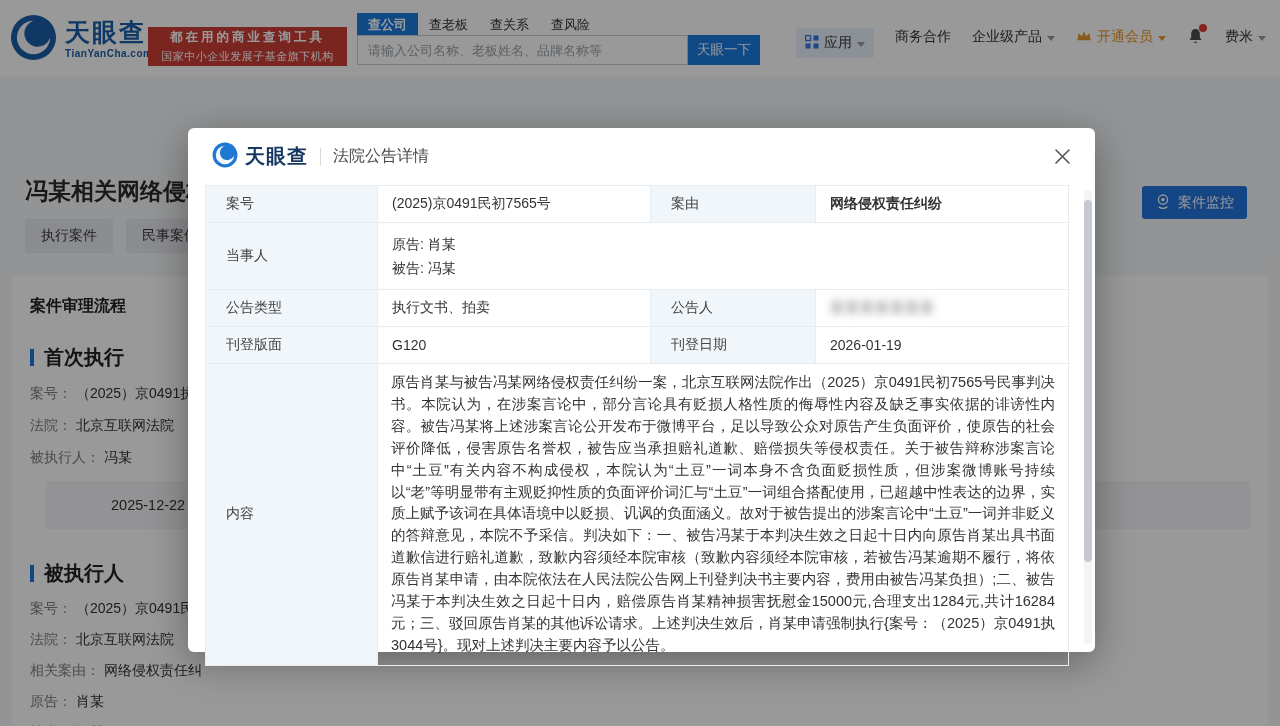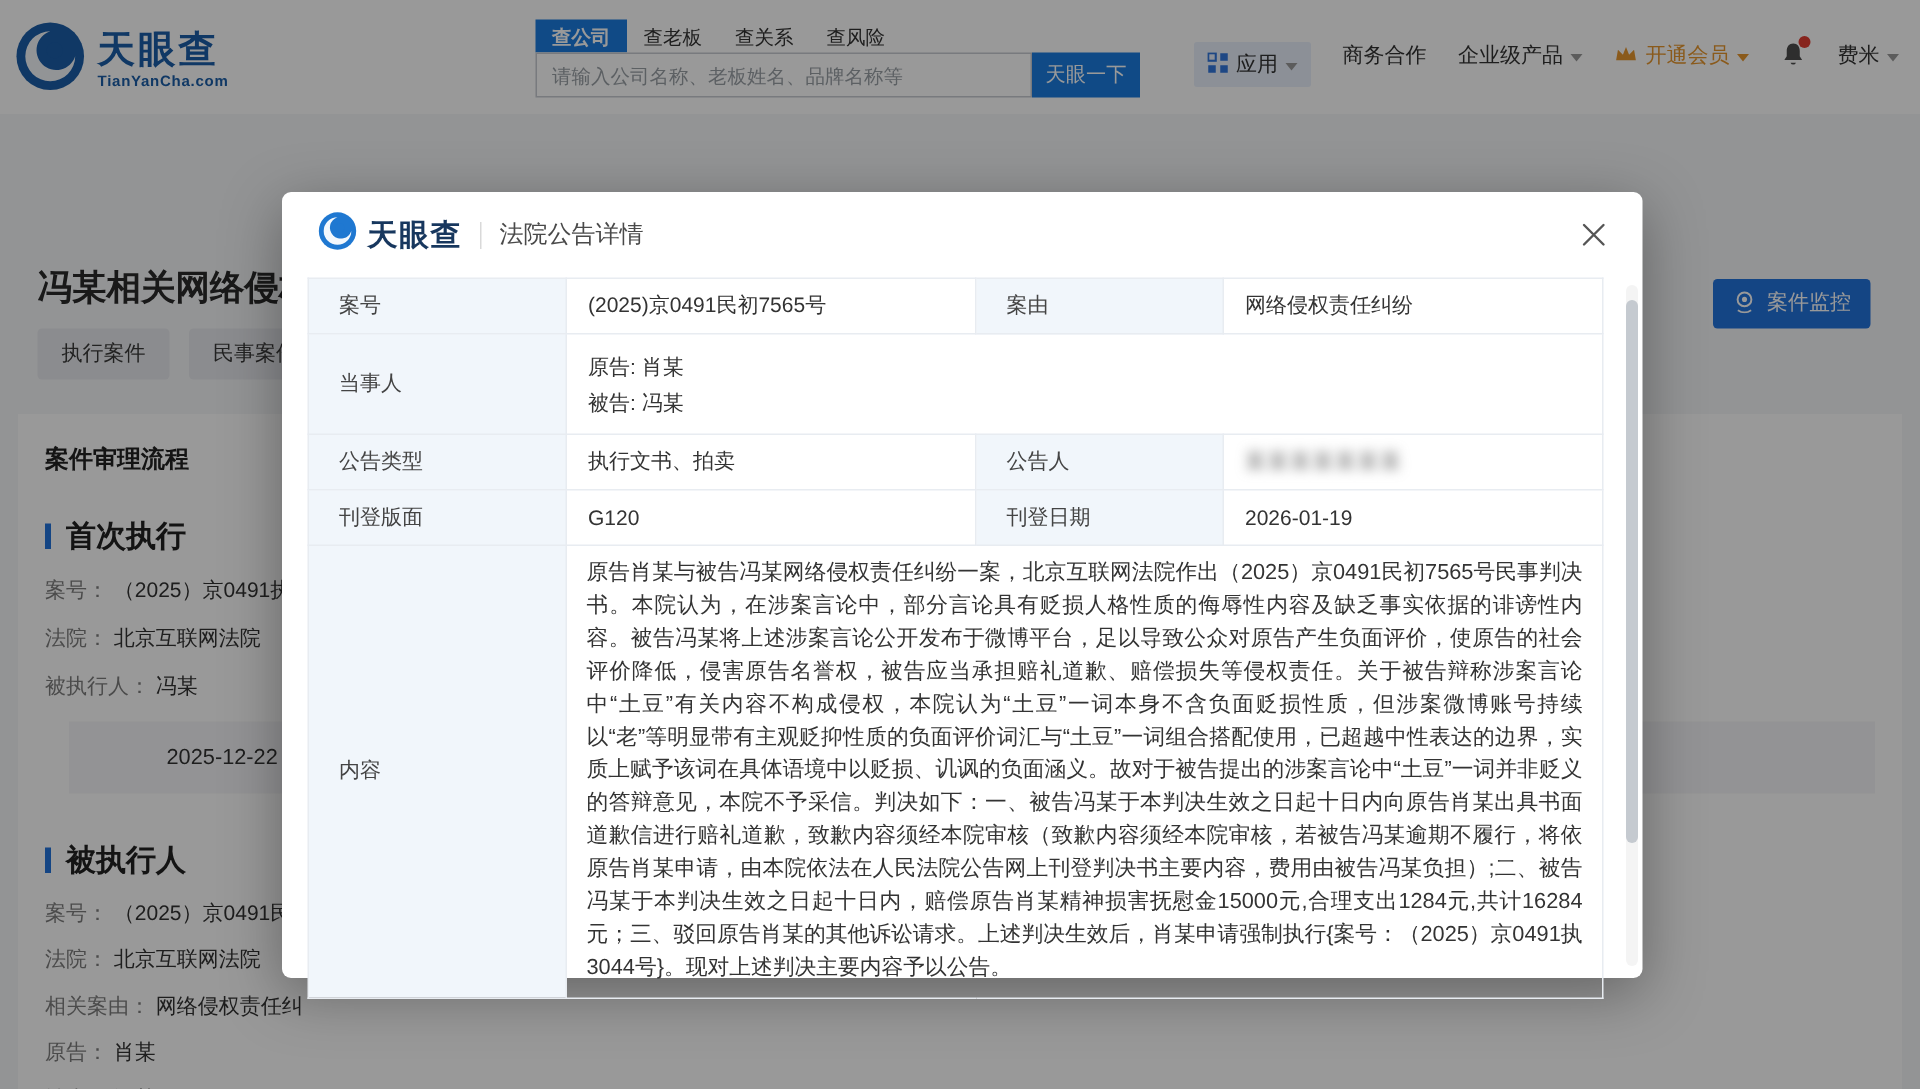--- a/index.html
+++ b/index.html
@@ -37,21 +37,21 @@
   .app-chip { background:#e9f1fc; padding:6px 9px; border-radius:2px; }
   .vip { color:#e6962e; }
   .caret { width:0; height:0; border-left:4px solid transparent; border-right:4px solid transparent; border-top:5px solid #999; margin-top:2px; }
   .vip .caret { border-top-color:#e6962e; }
   .bell-wrap { position:relative; display:flex; }
   .bell-dot { position:absolute; right:-3px; top:-4px; width:8px; height:8px; border-radius:50%; background:#e23c31; }
 
   
   .content { position:relative; height:650px; }
   .page-title { position:absolute; left:25px; top:100px; font-size:23px; font-weight:700; color:#2a2a2a; }
-  .monitor-btn { position:absolute; right:33px; top:110px; display:flex; align-items:flex-start; gap:7px;
+  .monitor-btn { position:absolute; right:33px; top:110px; display:flex; align-items:center; gap:7px;
                  background:#2273dd; color:#fff; border:none; border-radius:3px; padding:7px 13px; font-size:14px; cursor:pointer; }
   .chips { position:absolute; left:25px; top:143px; display:flex; gap:13px; }
   .chip { background:#e8eaee; color:#3a3a3a; font-size:14px; padding:8px 16px; border-radius:3px; cursor:pointer; }
 
   .card { position:absolute; left:12px; right:12px; top:200px; bottom:-40px; background:#fff; padding:20px 18px; }
   .section-title { font-size:16px; font-weight:700; color:#222; }
   .case-head { display:flex; align-items:center; gap:10px; margin-top:27px; }
   .case-bar { width:4px; height:17px; background:#2273dd; }
   .case-name { font-size:20px; font-weight:700; color:#222; }
   .field { margin-top:12px; font-size:14px; line-height:20px; }
@@ -66,21 +66,21 @@
   .modal-header { height:57px; display:flex; align-items:center; padding:0 24px; position:relative; }
   .m-brand { font-size:20px; font-weight:700; color:#17375e; margin-left:7px; letter-spacing:1px; }
   .m-divider { width:1px; height:18px; background:#d9d9d9; margin:0 12px; }
   .m-title { font-size:16px; color:#4a4a4a; }
   .m-close { position:absolute; right:20px; top:15px; width:26px; height:26px; display:flex; align-items:center; justify-content:center; cursor:pointer; }
 
   table.detail { border-collapse:collapse; margin:0 17px; width:863px; table-layout:fixed; font-size:14px;border-radius:25px; }
   table.detail td { border:1px solid #e8ecf1; vertical-align:middle; }
   td.lblc { background:#f1f6fb; color:#444; padding:9px 10px 9px 20px; }
   td.valc { color:#333; padding:9px 14px; }
-  .w1{width:172px;} .w2{width:273px;} .w3{width:165px;} .w4{width:253px;}
+  .w1{width:172px;} .w2{width:273px;} .w3{width:165px;} .w4{width:253px;font-weight:bold;}
   .parties div { line-height:24px; }
   .redacted { filter:blur(4px); color:#666; letter-spacing:1px; user-select:none; }
   td.contentc { padding:8px 13px; line-height:21.9px; font-size:14.5px; text-align:justify; color:#333; }
   .m-scrolltrack { position:absolute; right:3px; top:62px; bottom:8px; width:8px; background:#f4f4f4; border-radius:4px; }
   .m-scrollthumb { position:absolute; right:0; top:10px; width:8px; height:362px; background:#c5cad0; border-radius:4px; }
 </style>
 </head>
 <body>
 
 <div class="page">
@@ -93,20 +93,24 @@
           <path d="M24 7 A17 17 0 1 0 41 24 A13.5 13.5 0 1 1 24 7 Z" fill="#ffffff" opacity=".95"></path>
           <circle cx="27" cy="20" r="5.5" fill="#1b5ea8"></circle>
         </svg>
       </span>
       <span class="logo-texts">
         <span class="logo-brand">天眼查</span>
         <span class="logo-domain">TianYanCha.com</span>
       </span>
     </div>
 
+    <div class="banner">
+      <span class="banner-l1">都在用的商业查询工具</span>
+      <span class="banner-l2">国家中小企业发展子基金旗下机构</span>
+    </div>
 
     <div class="search">
       <div class="search-tabs">
         <span class="search-tab active">查公司</span>
         <span class="search-tab">查老板</span>
         <span class="search-tab">查关系</span>
         <span class="search-tab">查风险</span>
       </div>
       <div class="search-row">
         <input class="search-input" placeholder="请输入公司名称、老板姓名、品牌名称等" style="">

